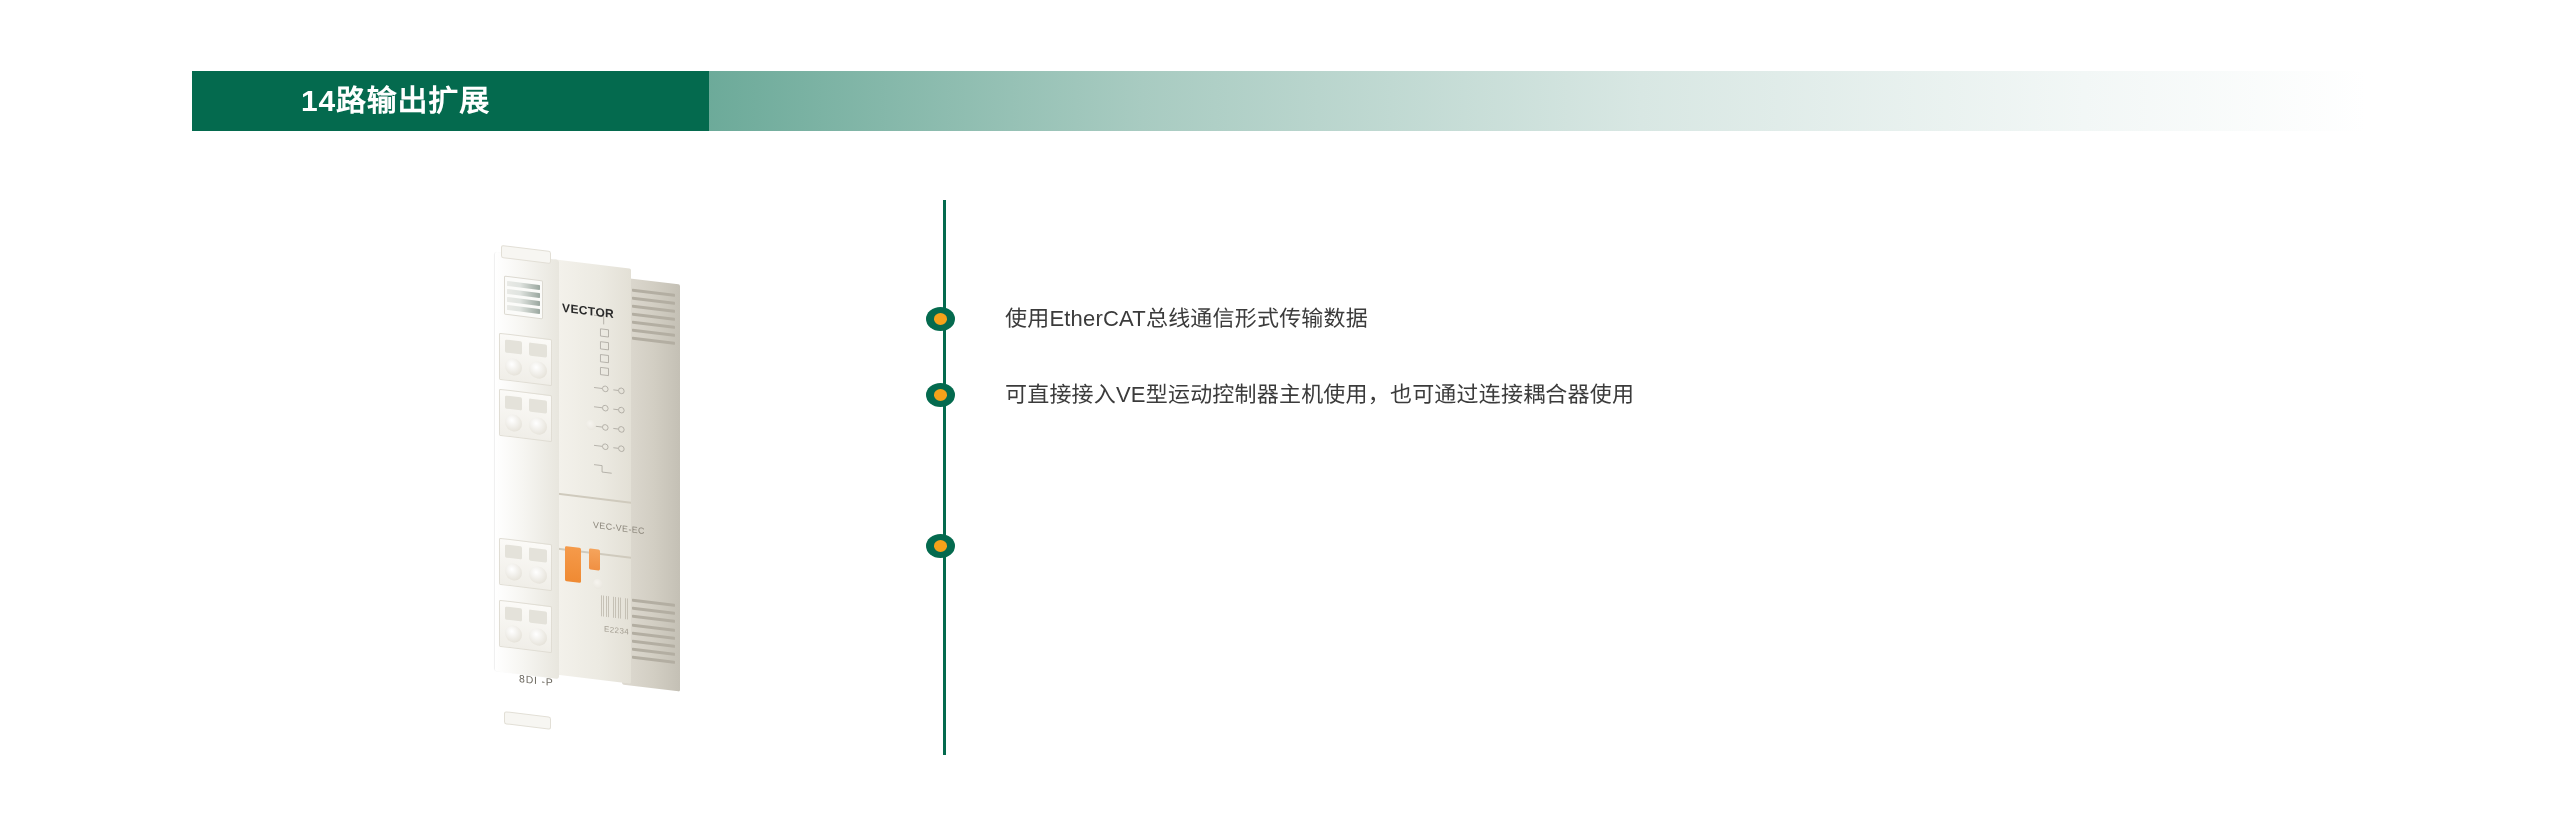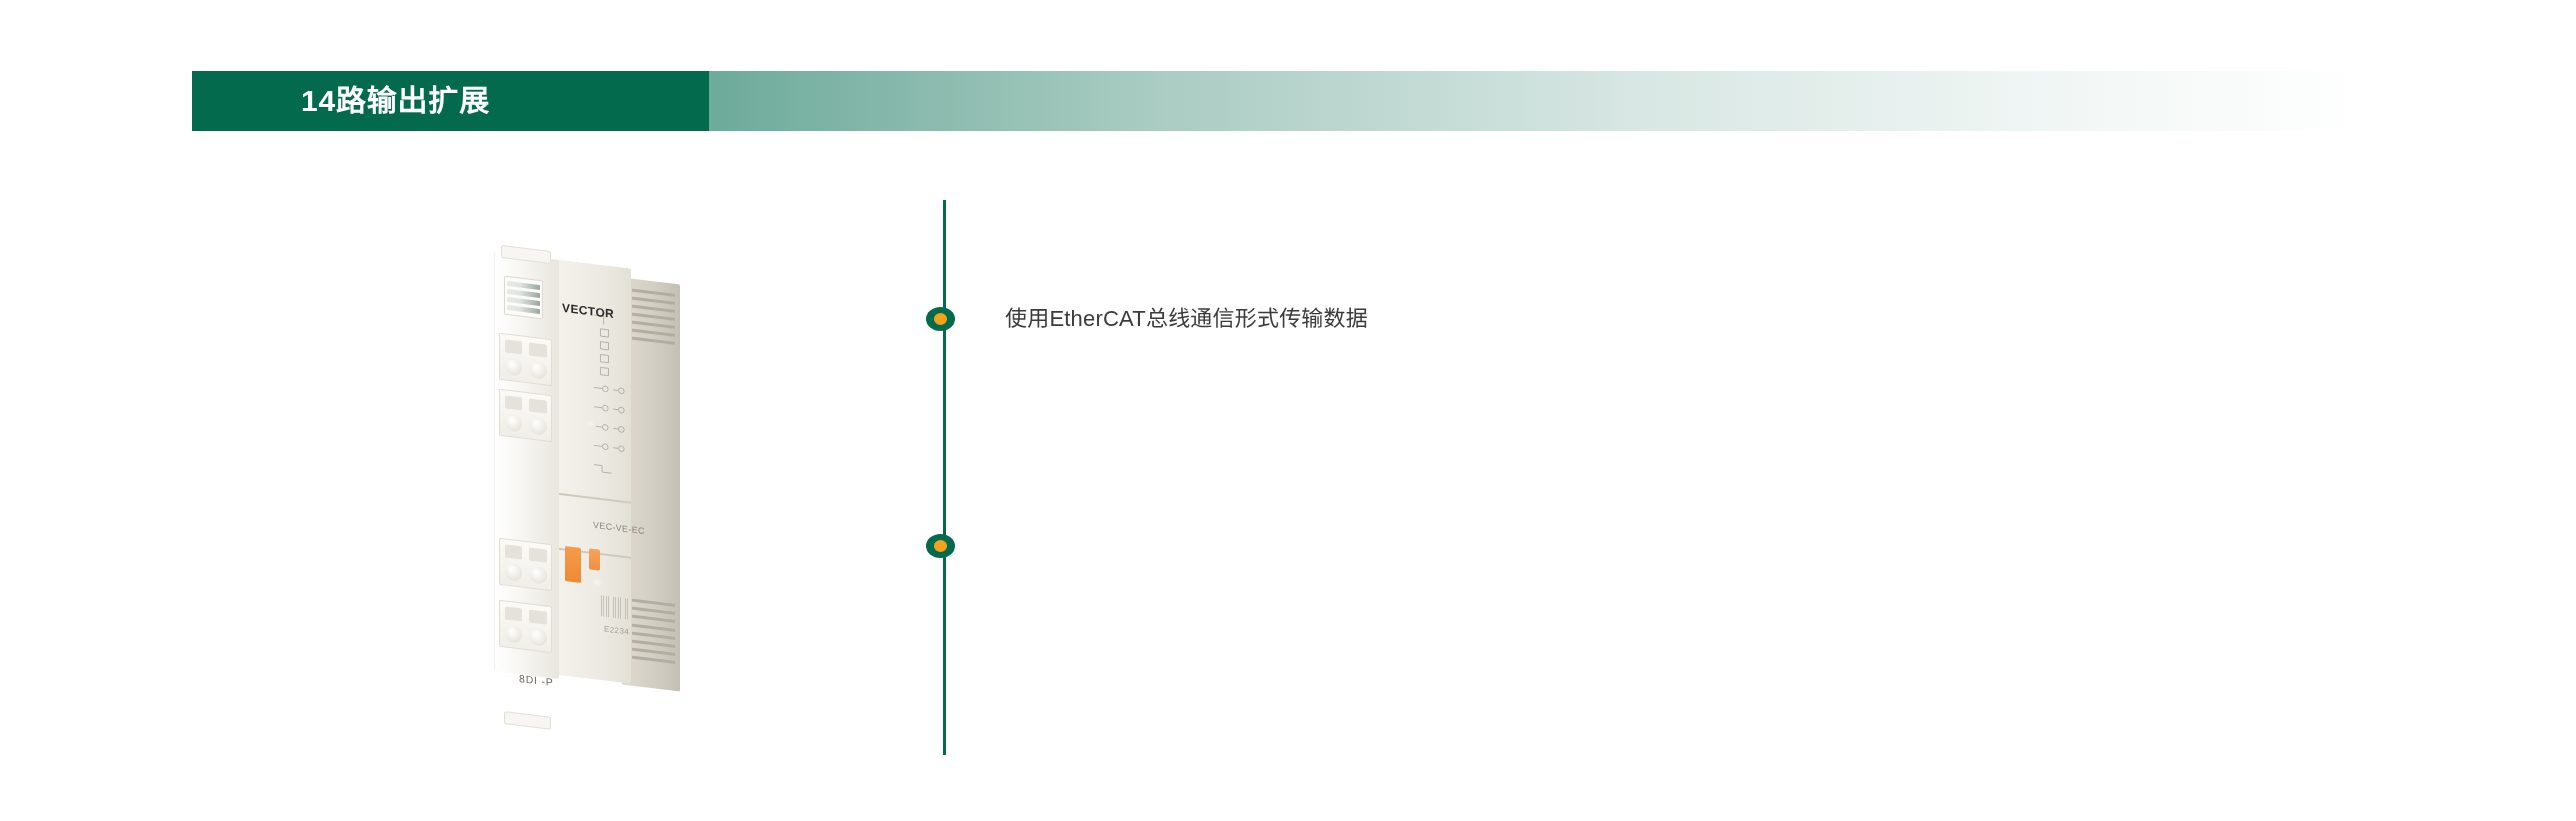--- a/index.html
+++ b/index.html
@@ -467,20 +467,28 @@
 
     <div class="bullet-row" style="top:103px">
       <div class="bullet-marker">
         <div class="bullet-ring">
             <div class="bullet-core"></div>
           </div>
       </div>
       <div class="bullet-text">使用EtherCAT总线通信形式传输数据</div>
     </div>
 
+    <div class="bullet-row" style="top:179px">
+      <div class="bullet-marker">
+        <div class="bullet-ring">
+            <div class="bullet-core"></div>
+          </div>
+      </div>
+      <div class="bullet-text">可直接接入VE型运动控制器主机使用，也可通过连接耦合器使用</div>
+    </div>
 
 
     <div class="bullet-row" style="top:330px">
       <div class="bullet-marker">
         <div class="bullet-ring">
             <div class="bullet-core"></div>
           </div>
       </div>
     </div>
 

